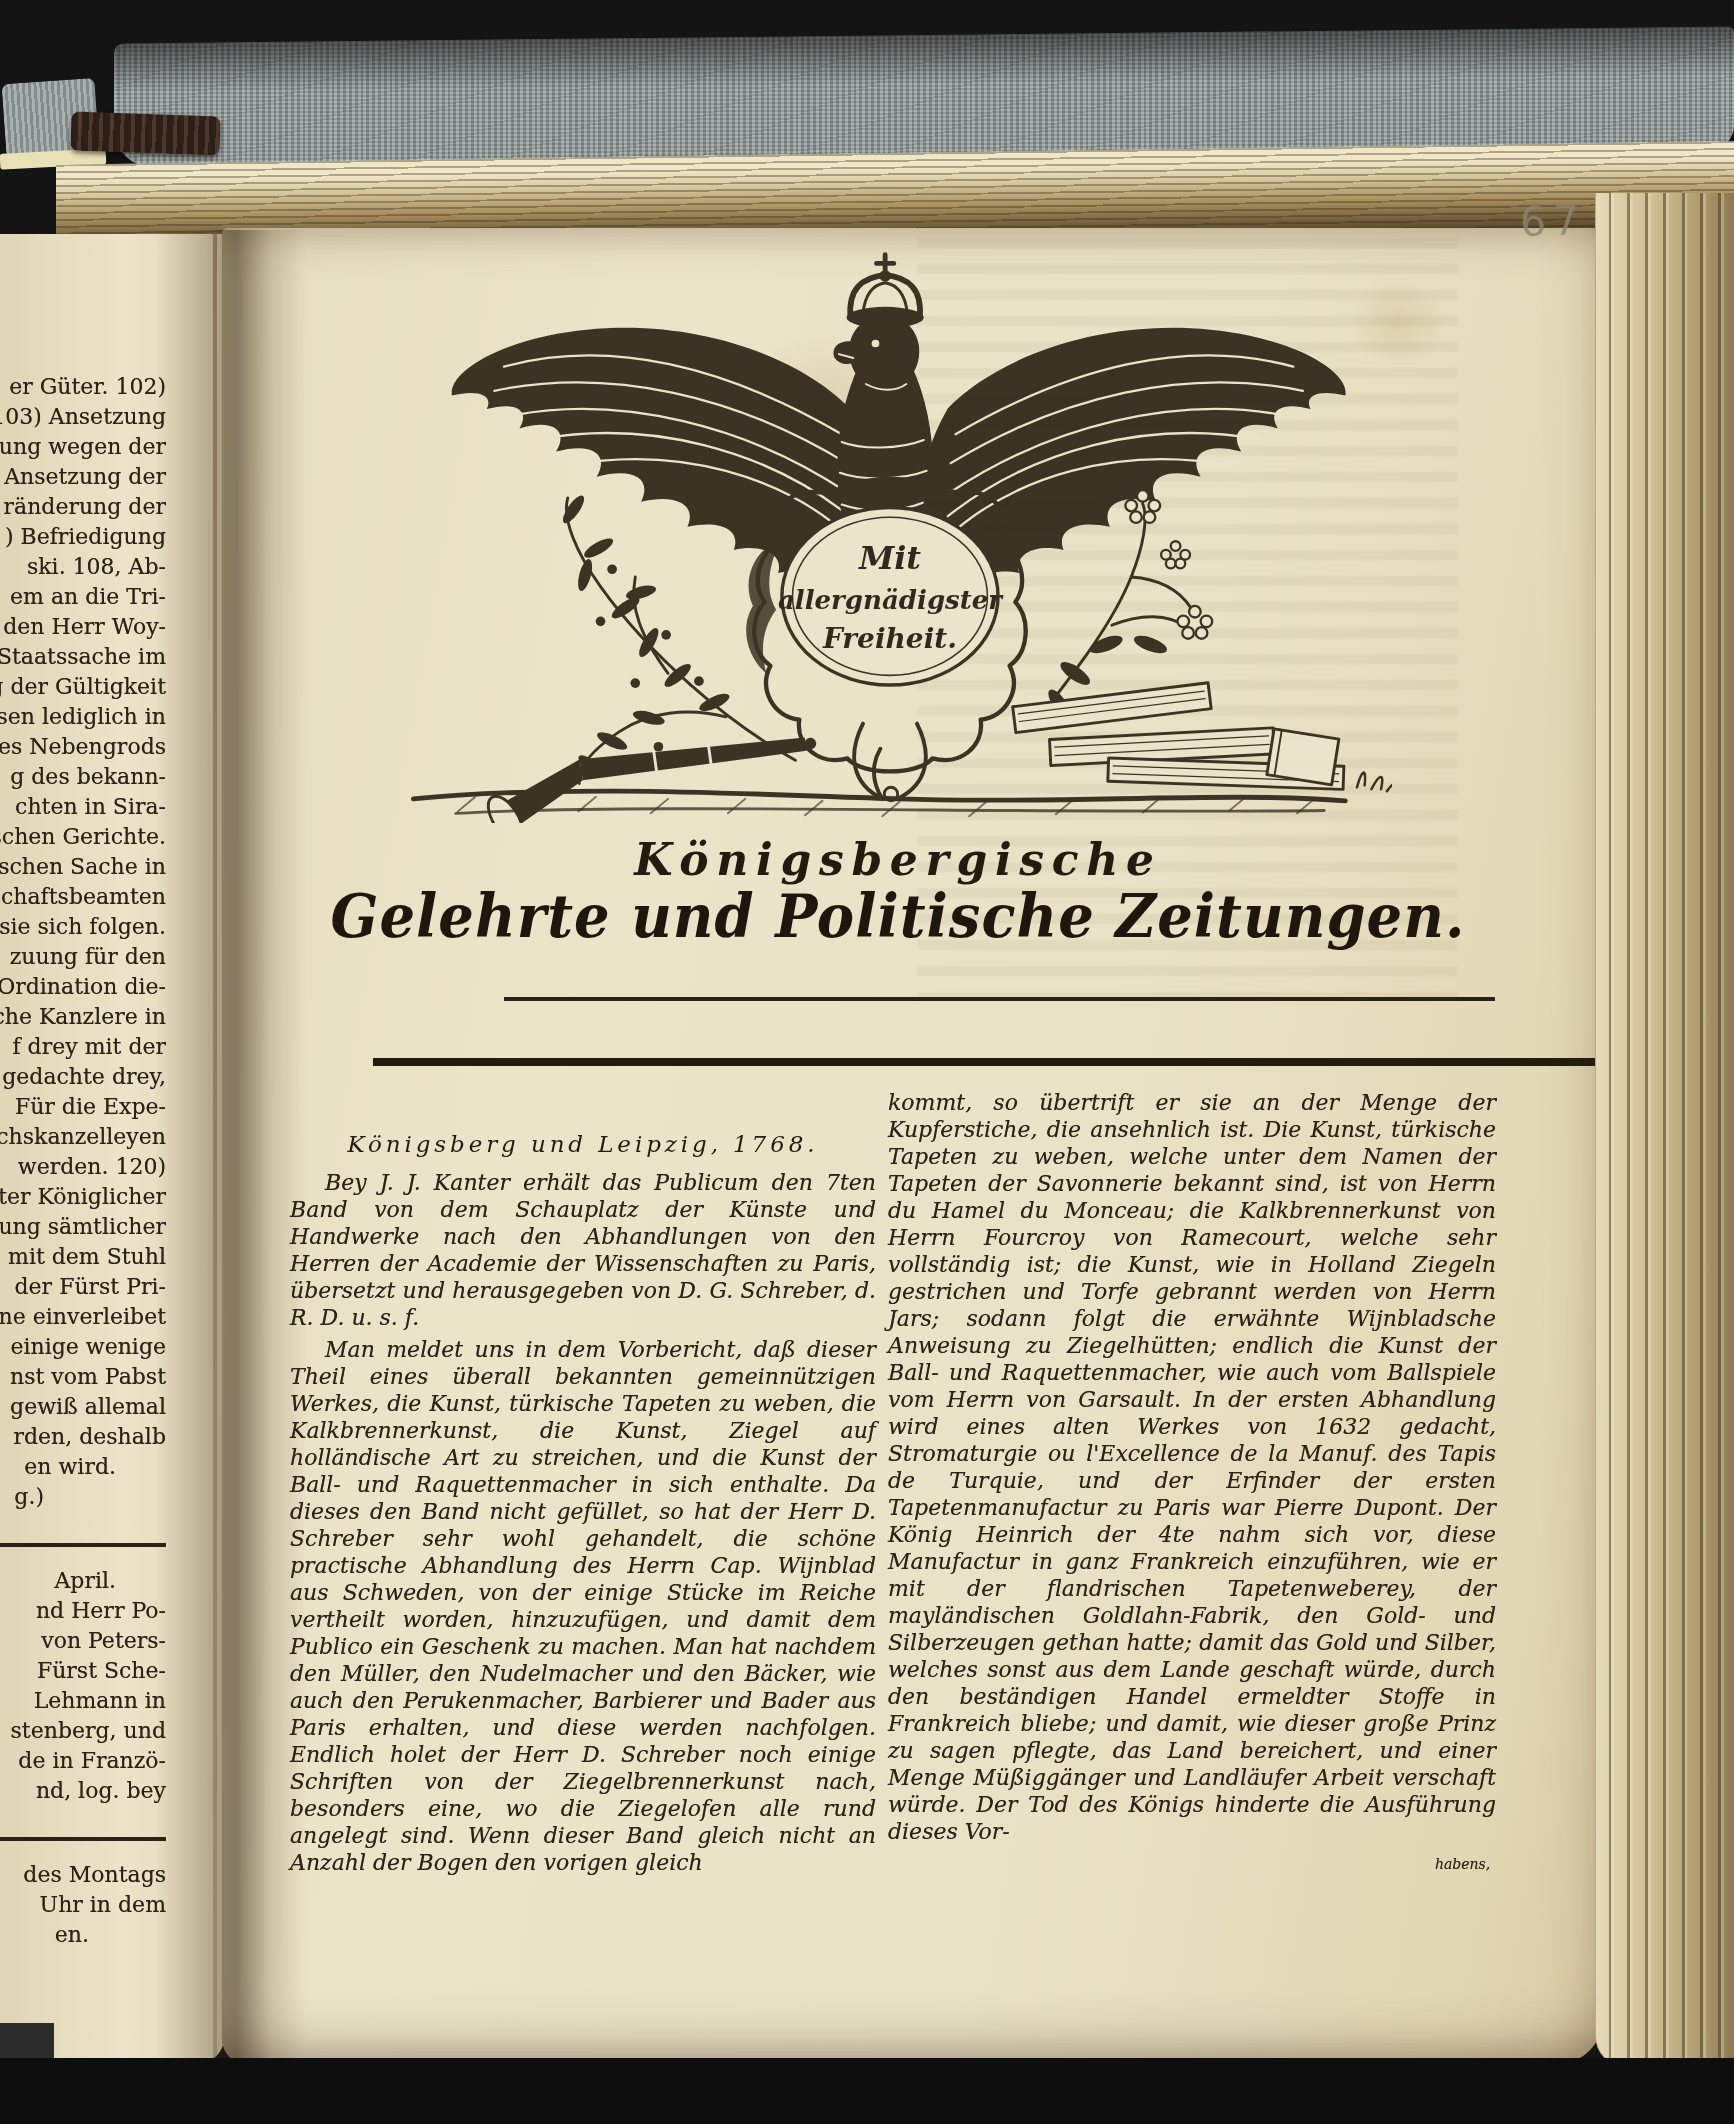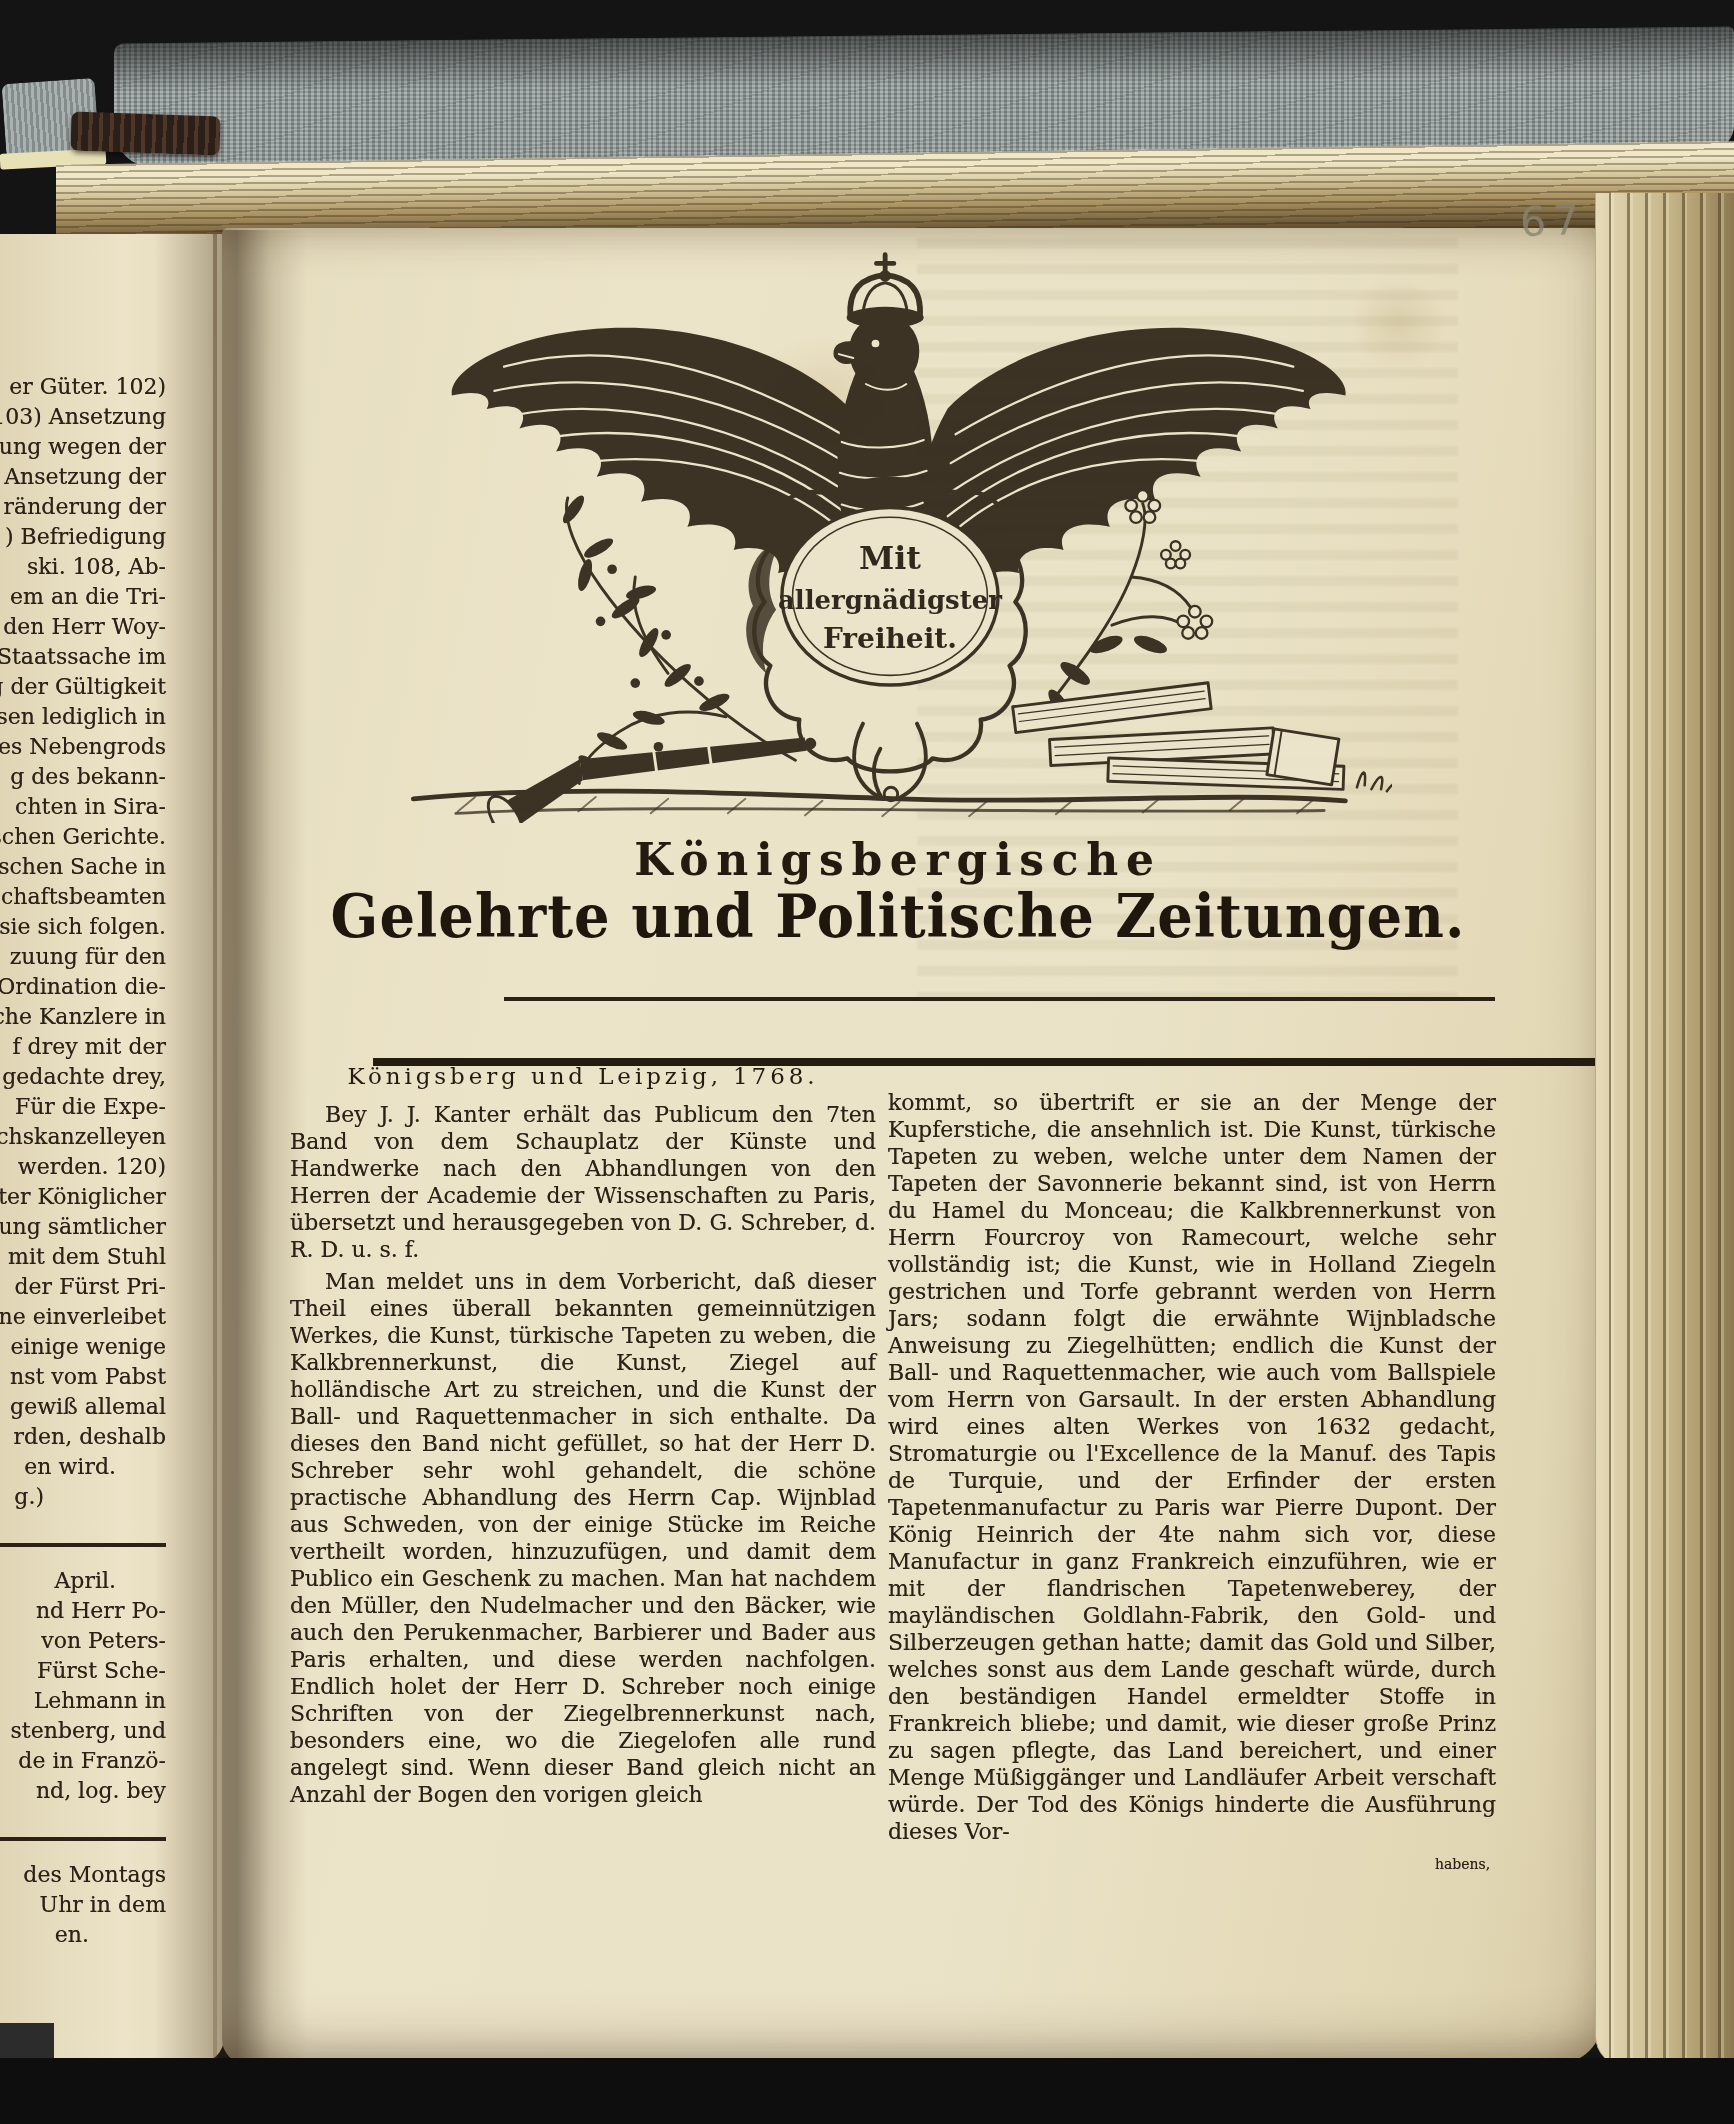--- a/index.html
+++ b/index.html
@@ -52,41 +52,41 @@
   .short2{padding-right:77px;}
   .short3{padding-right:122px;}
 
   
   .main-page{position:absolute;left:222px;top:228px;width:1381px;height:1836px;
     background:linear-gradient(100deg,#e6ddbe 0%,#ece4c9 25%,#eae2c6 62%,#e2d7b4 90%,#d7caa5 100%);
     border-radius:5.8px 11.6px 46px 25px;
     box-shadow:inset 50px 0 68px -43px rgba(80,55,25,.45),
                inset -41px 0 58px -43px rgba(80,55,25,.35),
                inset 0 41px 48px -39px rgba(80,55,25,.30),
-               inset 0 -52px 58px -43px rgba(60,40,18,.42);}
+               inset 0 -52px 58px -43px rgba(60,40,18,.42);font-style:italic;}
   .ghost{position:absolute;left:695px;top:9.7px;width:541px;height:763px;pointer-events:none;
     background:repeating-linear-gradient(180deg,rgba(118,102,66,.07) 0 9.7px,rgba(0,0,0,0) 9.7px 26px);
     filter:blur(1px);}
   .stain1{position:absolute;left:521px;top:106px;width:164px;height:126px;border-radius:50%;
     background:radial-gradient(closest-side,rgba(165,132,70,.18),rgba(165,132,70,0));}
   .stain2{position:absolute;left:1128px;top:48px;width:97px;height:93px;border-radius:50%;
     background:radial-gradient(closest-side,rgba(152,120,62,.16),rgba(152,120,62,0));}
 
   .emblem{position:absolute;left:137px;top:-7.7px;width:1033px;height:603px;opacity:.93;}
 
   .series-title{position:absolute;left:0;top:606px;width:1352px;text-align:center;
     font-size:44px;letter-spacing:7.7px;color:#241a10;font-weight:600;}
   .main-title{position:absolute;left:0;top:655px;width:1352px;text-align:center;
     font-size:56px;font-weight:bold;letter-spacing:1px;color:#1f160d;transform:scaleY(1.06);}
   .rule-thin{position:absolute;left:282px;top:769px;width:991px;height:3.9px;background:#2b2117;}
   .issue-line{position:absolute;left:282px;top:784px;width:991px;text-align:center;
     font-size:27px;font-weight:bold;letter-spacing:0.5px;color:#241a10;}
   .rule-thick{position:absolute;left:151px;top:830px;width:1350px;height:7.7px;background:#241b11;}
 
-  .colL{position:absolute;left:68px;top:835px;width:586px;}
+  .colL{position:absolute;left:68px;top:903px;width:586px;}
   .colR{position:absolute;left:666px;top:861px;width:608px;}
   .dateline{text-align:center;font-size:23px;letter-spacing:3.9px;margin-bottom:11.6px;color:#241a10;}
   .para{margin:0 0 5.8px 0;font-size:22px;line-height:27px;text-align:justify;
     color:#2b2117;text-shadow:0 0 0.4px rgba(43,33,23,.55);hyphens:auto;}
   .colL .para{text-indent:35px;}
   .colR .para{text-indent:0;}
   .catchword{text-align:right;font-size:14px;line-height:27px;padding-right:5.8px;
     color:#2b2117;text-shadow:0 0 0.4px rgba(43,33,23,.55);}
 
   .page-number{position:absolute;left:1520px;top:197px;font-family:"DejaVu Sans",sans-serif;

